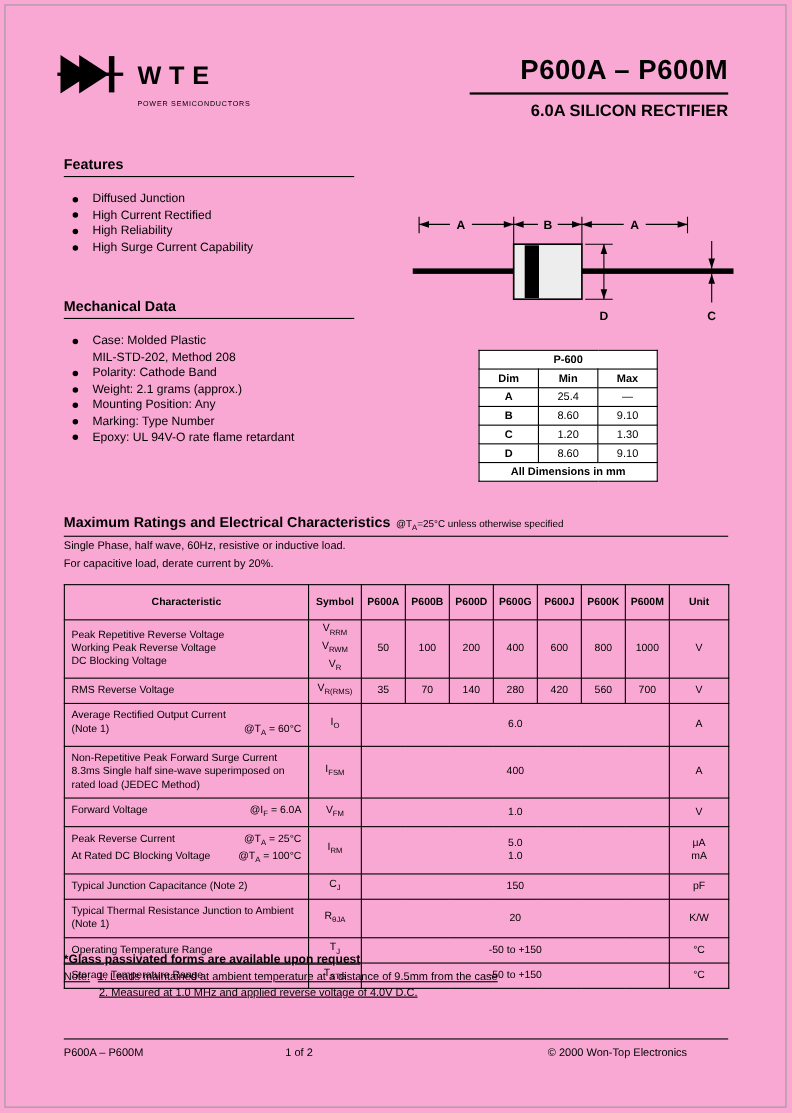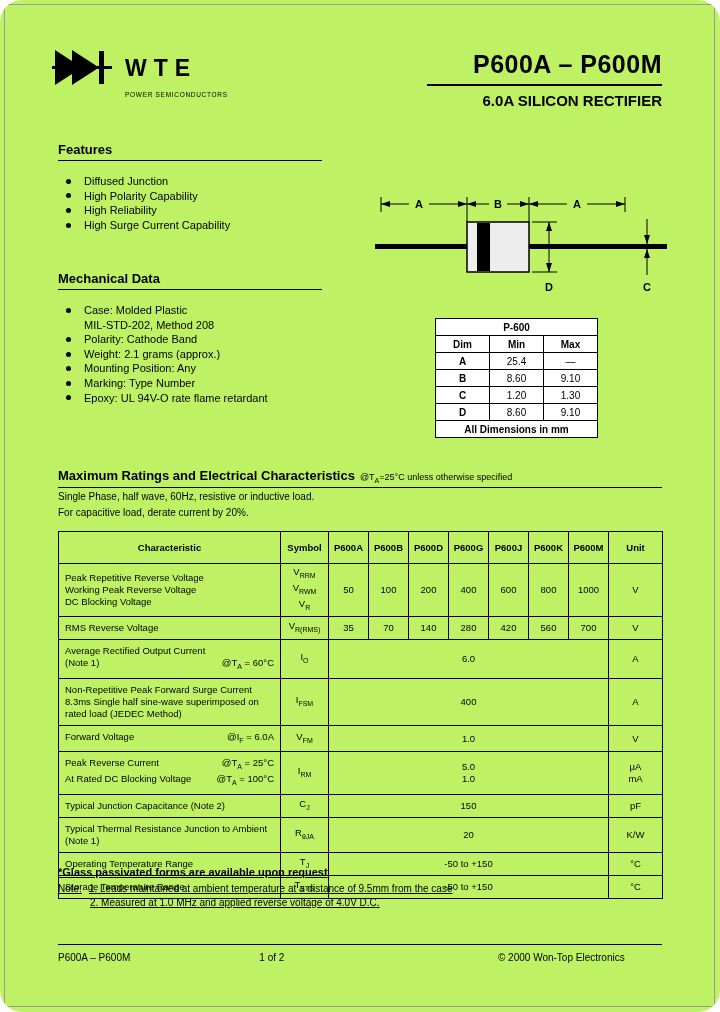--- a/index.html
+++ b/index.html
@@ -1,18 +1,18 @@
 <!DOCTYPE html>
 <html><head>
 <meta charset="utf-8">
 <style>
   * { margin:0; padding:0; box-sizing:border-box; }
   html,body { background:#fff; }
   body { font-family:"Liberation Sans", sans-serif; color:#000; }
-  .page { position:relative; width:720px; height:1012px; background:#bef264; overflow:hidden;border-radius:22px; }
+  .page { position:relative; width:720px; height:1012px; background:#f9a8d4; overflow:hidden; }
   .frame { position:absolute; left:4px; top:4px; width:711px; height:1003px; border:1px solid #9a9a9a; }
 
   
   .logo { position:absolute; left:52px; top:46px; }
   .logo-row { display:flex; align-items:center; }
   .brand-name { font-size:23px; font-weight:bold; letter-spacing:7px; margin-left:9px; }
   .brand-tagline { font-size:6.5px; letter-spacing:0.7px; margin-left:73px; margin-top:1px; }
   .title-block { position:absolute; left:427px; top:50px; width:235px; text-align:right; }
   .part-title { font-size:25px; font-weight:bold; white-space:nowrap; letter-spacing:0.5px; }
   .title-rule { height:2px; background:#000; margin:5px 0 6px; }
@@ -96,21 +96,21 @@
 
   <div class="features">
     <div class="section-heading">Features</div>
     <div class="list">
       <div class="list-row">
           <span class="bullet"></span>
           <span>Diffused Junction</span>
         </div>
       <div class="list-row">
           <span class="bullet"></span>
-          <span>High Polarity Capability</span>
+          <span>High Current Rectified</span>
         </div>
       <div class="list-row">
           <span class="bullet"></span>
           <span>High Reliability</span>
         </div>
       <div class="list-row">
           <span class="bullet"></span>
           <span>High Surge Current Capability</span>
         </div>
     </div>

